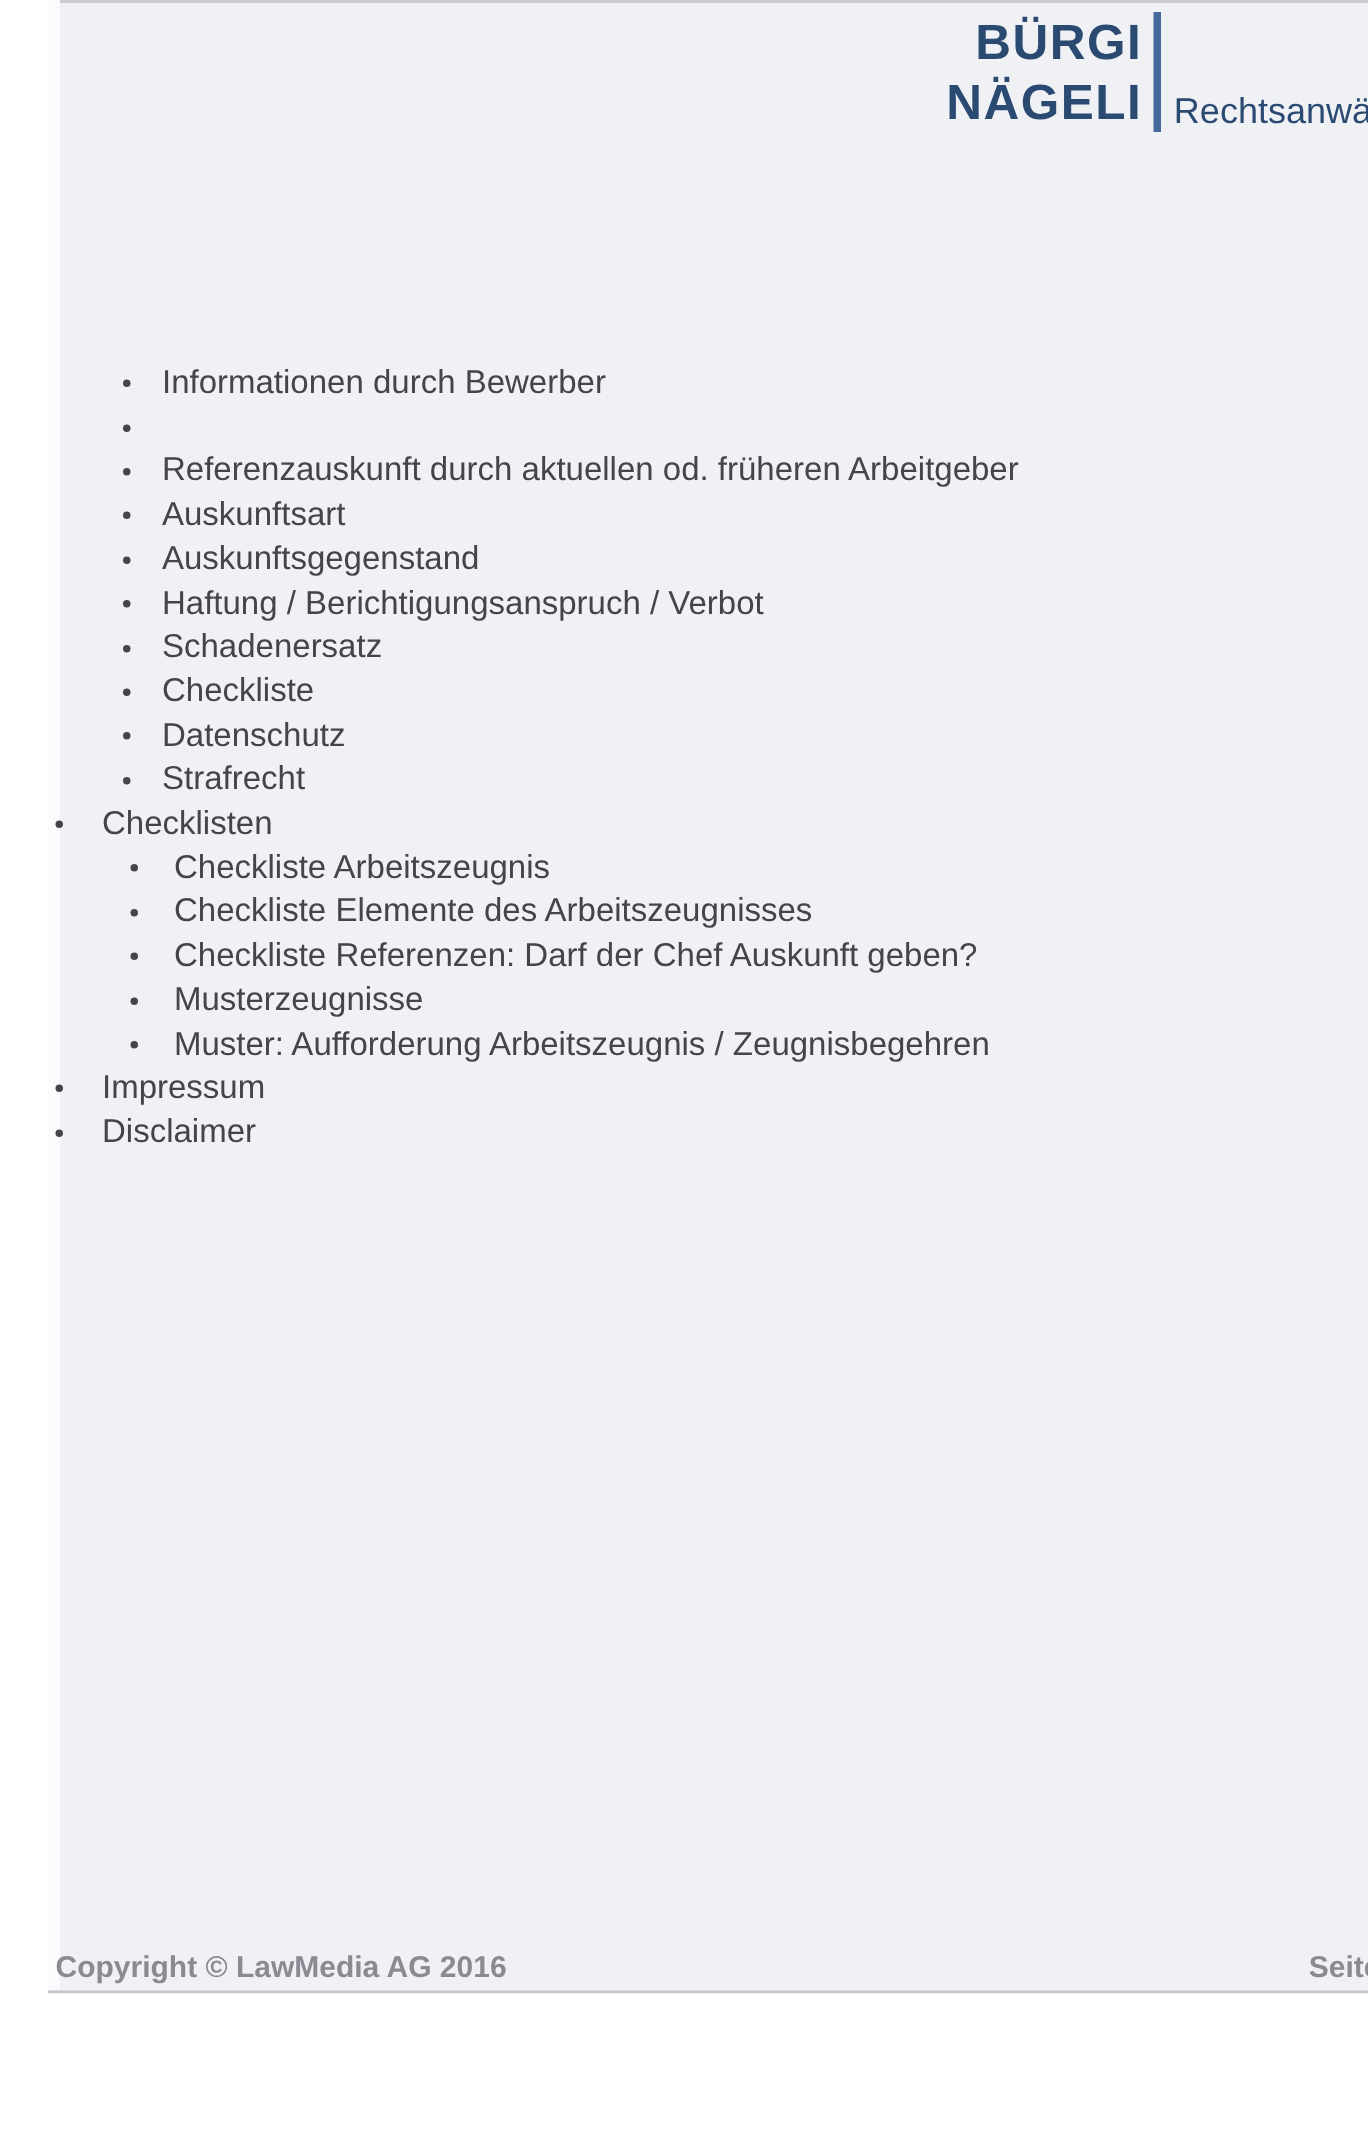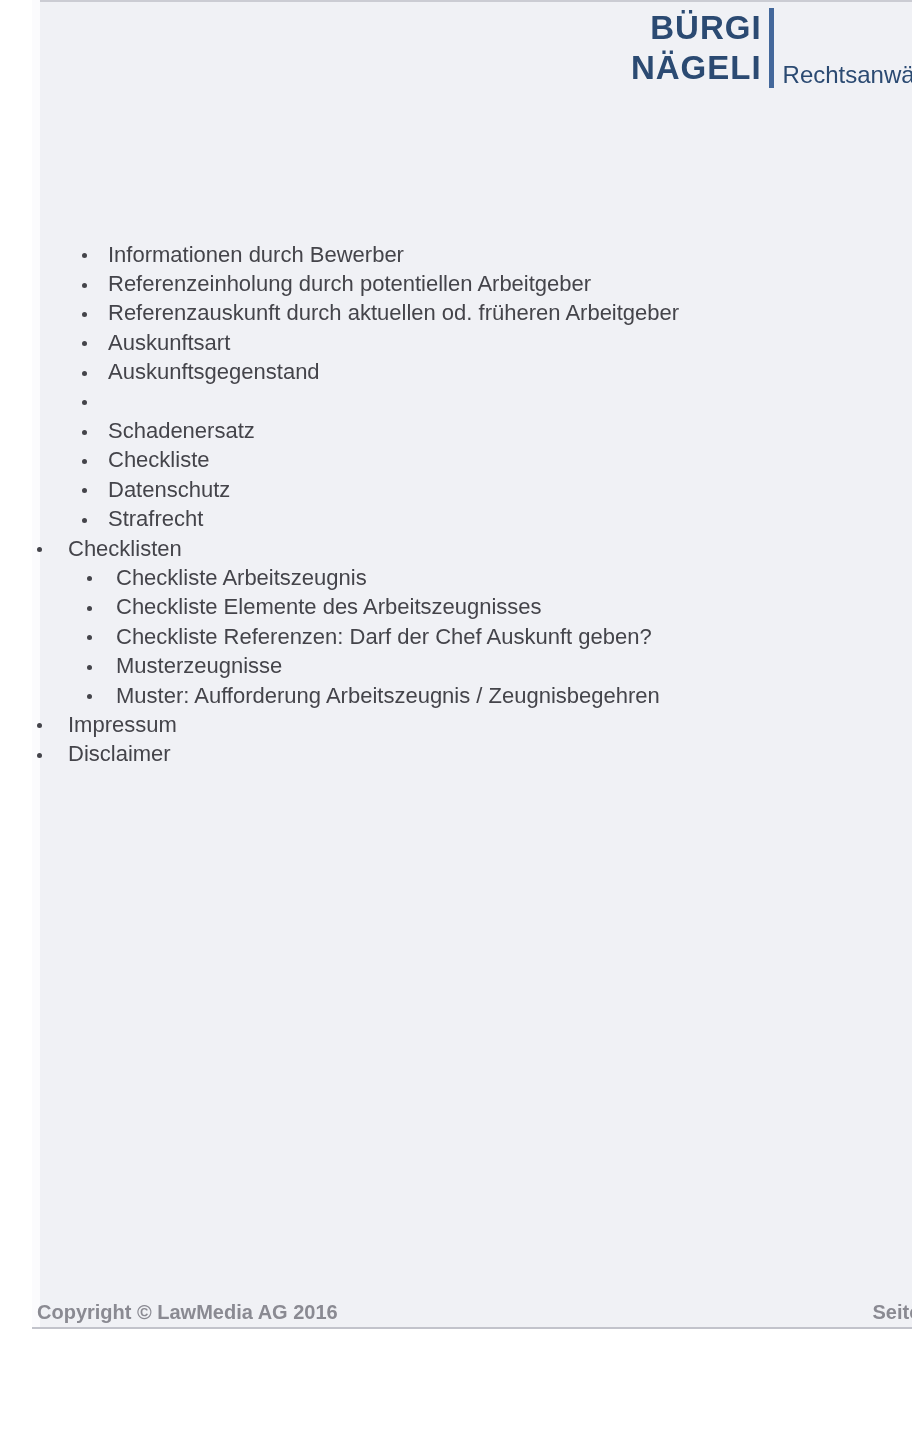--- a/index.html
+++ b/index.html
@@ -116,36 +116,36 @@
     <div class="logo-tagline">Rechtsanwälte</div>
   </div>
 
   <div class="content">
       <div class="row lvl2">
         <span class="bullet"></span>
         <span class="txt">Informationen durch Bewerber</span>
       </div>
       <div class="row lvl2">
         <span class="bullet"></span>
-        <span class="txt">Referenzeinholung durch potentiellen Arbeitgeber</span>
       </div>
       <div class="row lvl2">
         <span class="bullet"></span>
         <span class="txt">Referenzauskunft durch aktuellen od. früheren Arbeitgeber</span>
       </div>
       <div class="row lvl2">
         <span class="bullet"></span>
         <span class="txt">Auskunftsart</span>
       </div>
       <div class="row lvl2">
         <span class="bullet"></span>
         <span class="txt">Auskunftsgegenstand</span>
       </div>
       <div class="row lvl2">
         <span class="bullet"></span>
+        <span class="txt">Haftung / Berichtigungsanspruch / Verbot</span>
       </div>
       <div class="row lvl2">
         <span class="bullet"></span>
         <span class="txt">Schadenersatz</span>
       </div>
       <div class="row lvl2">
         <span class="bullet"></span>
         <span class="txt">Checkliste</span>
       </div>
       <div class="row lvl2">

